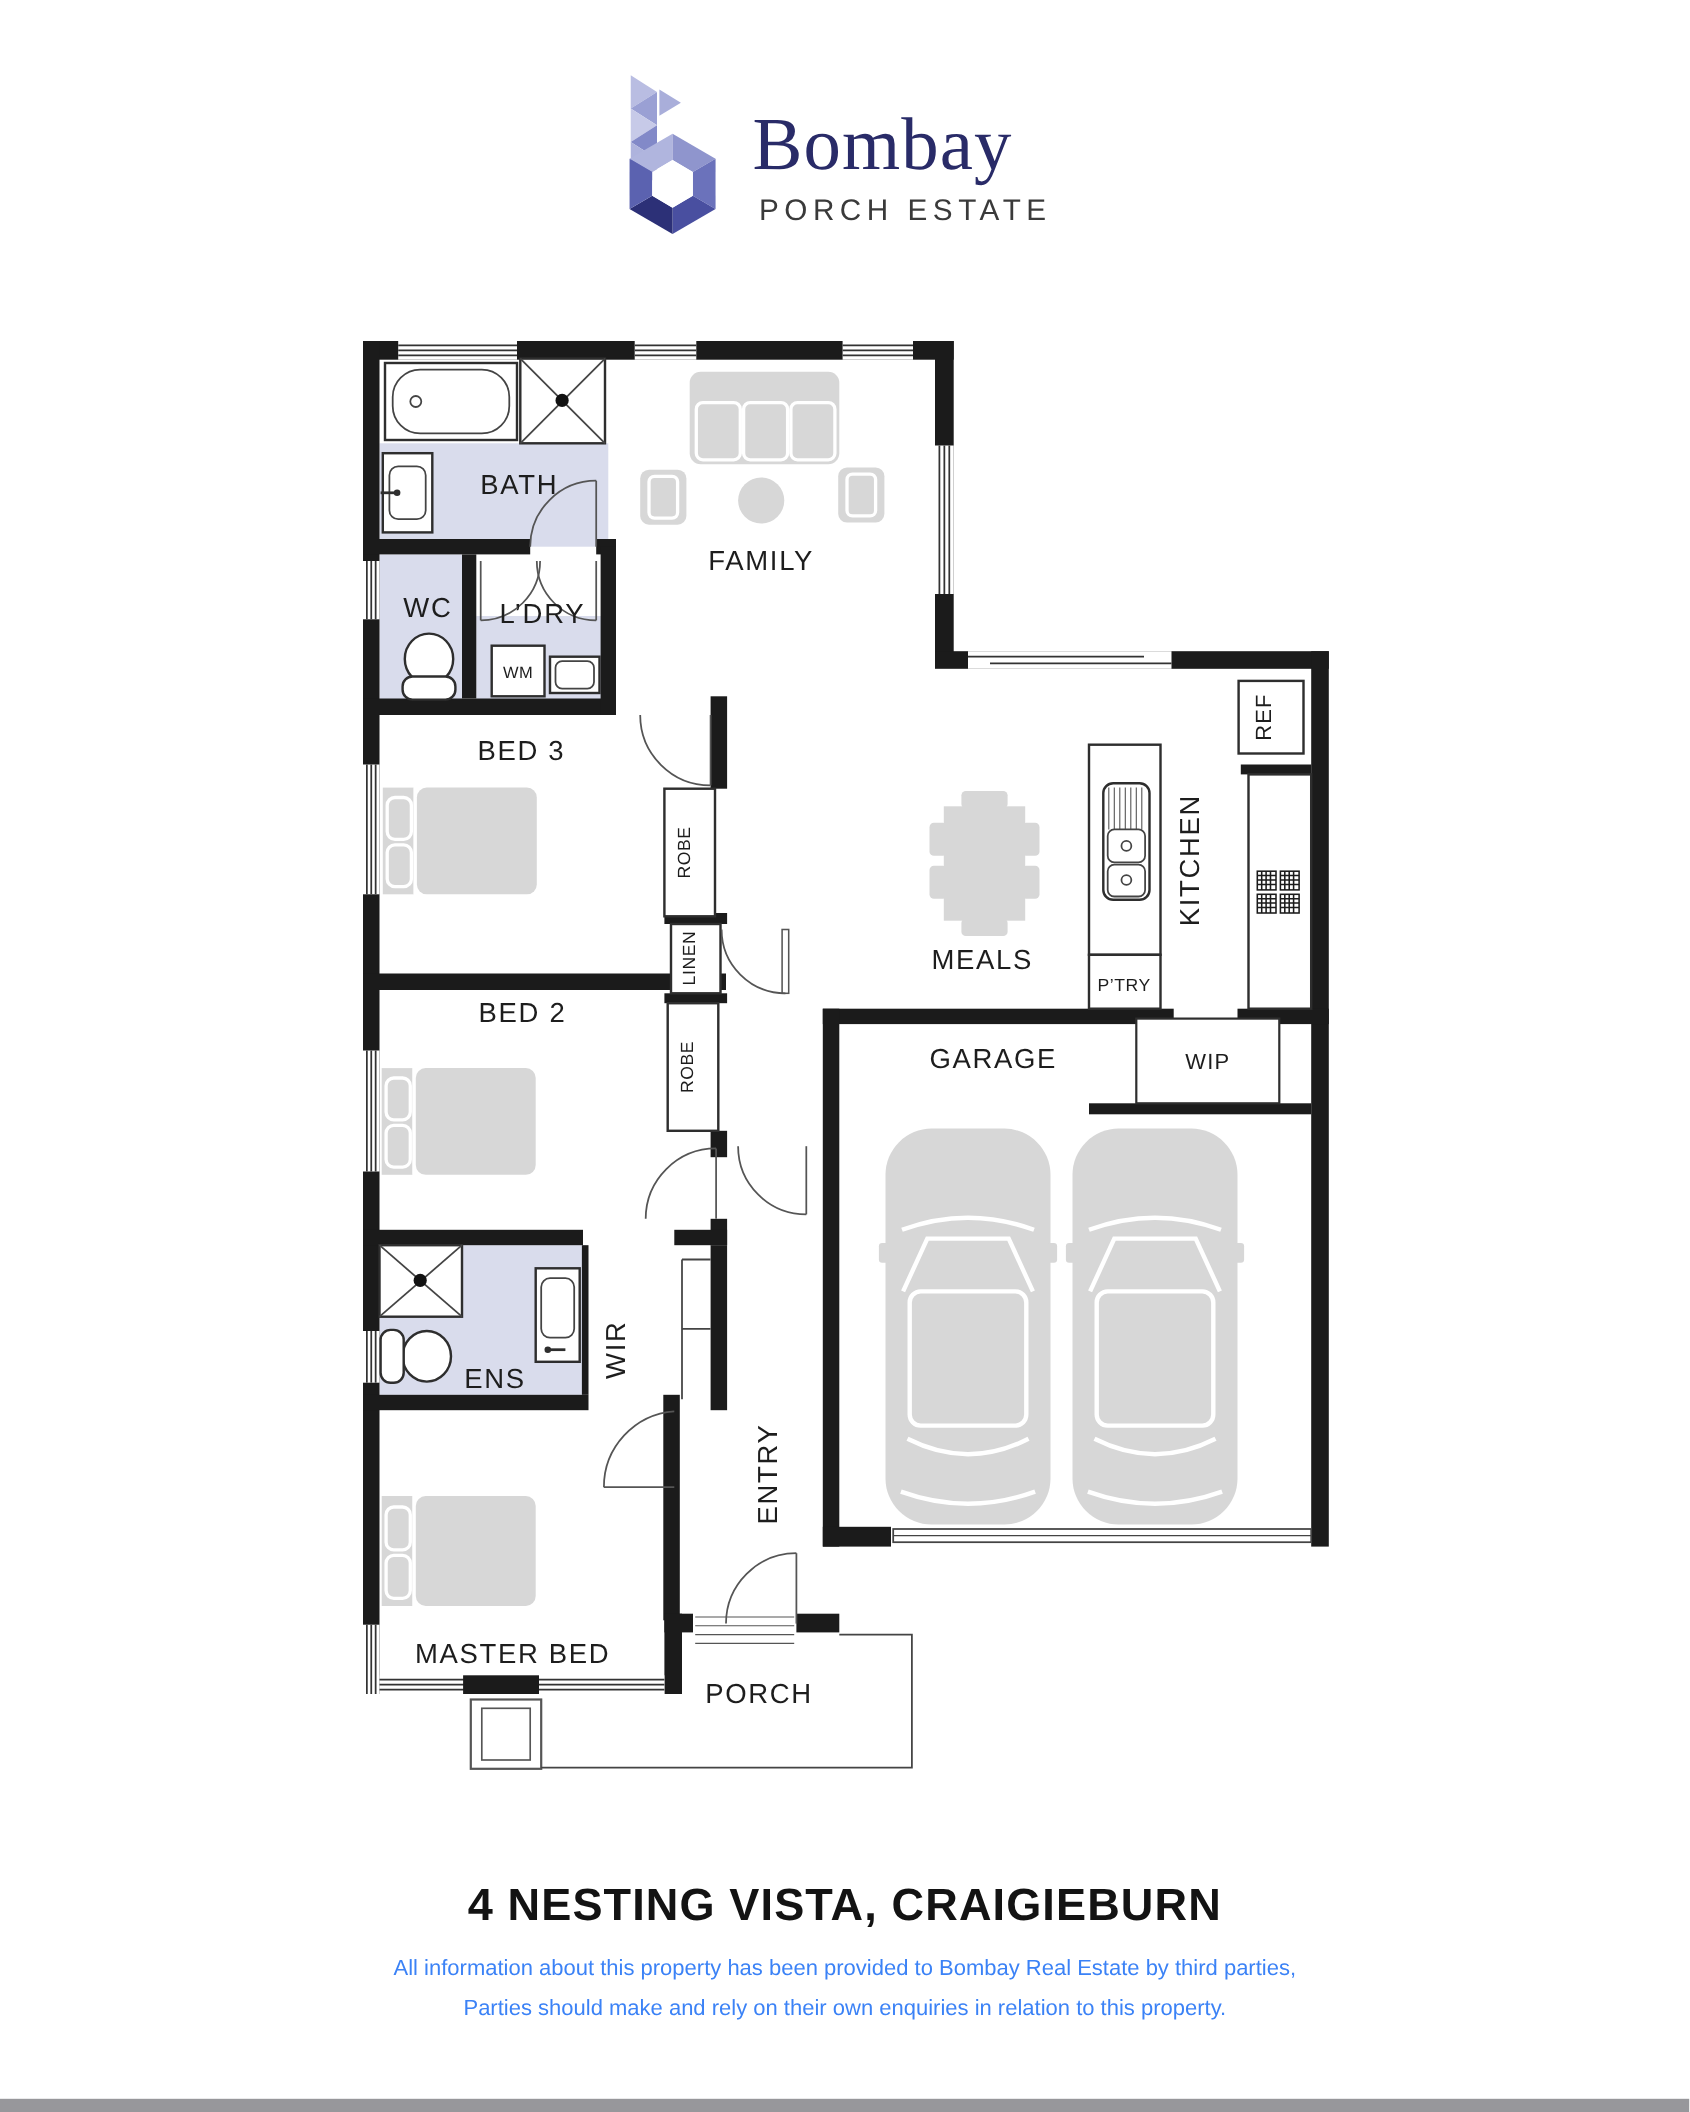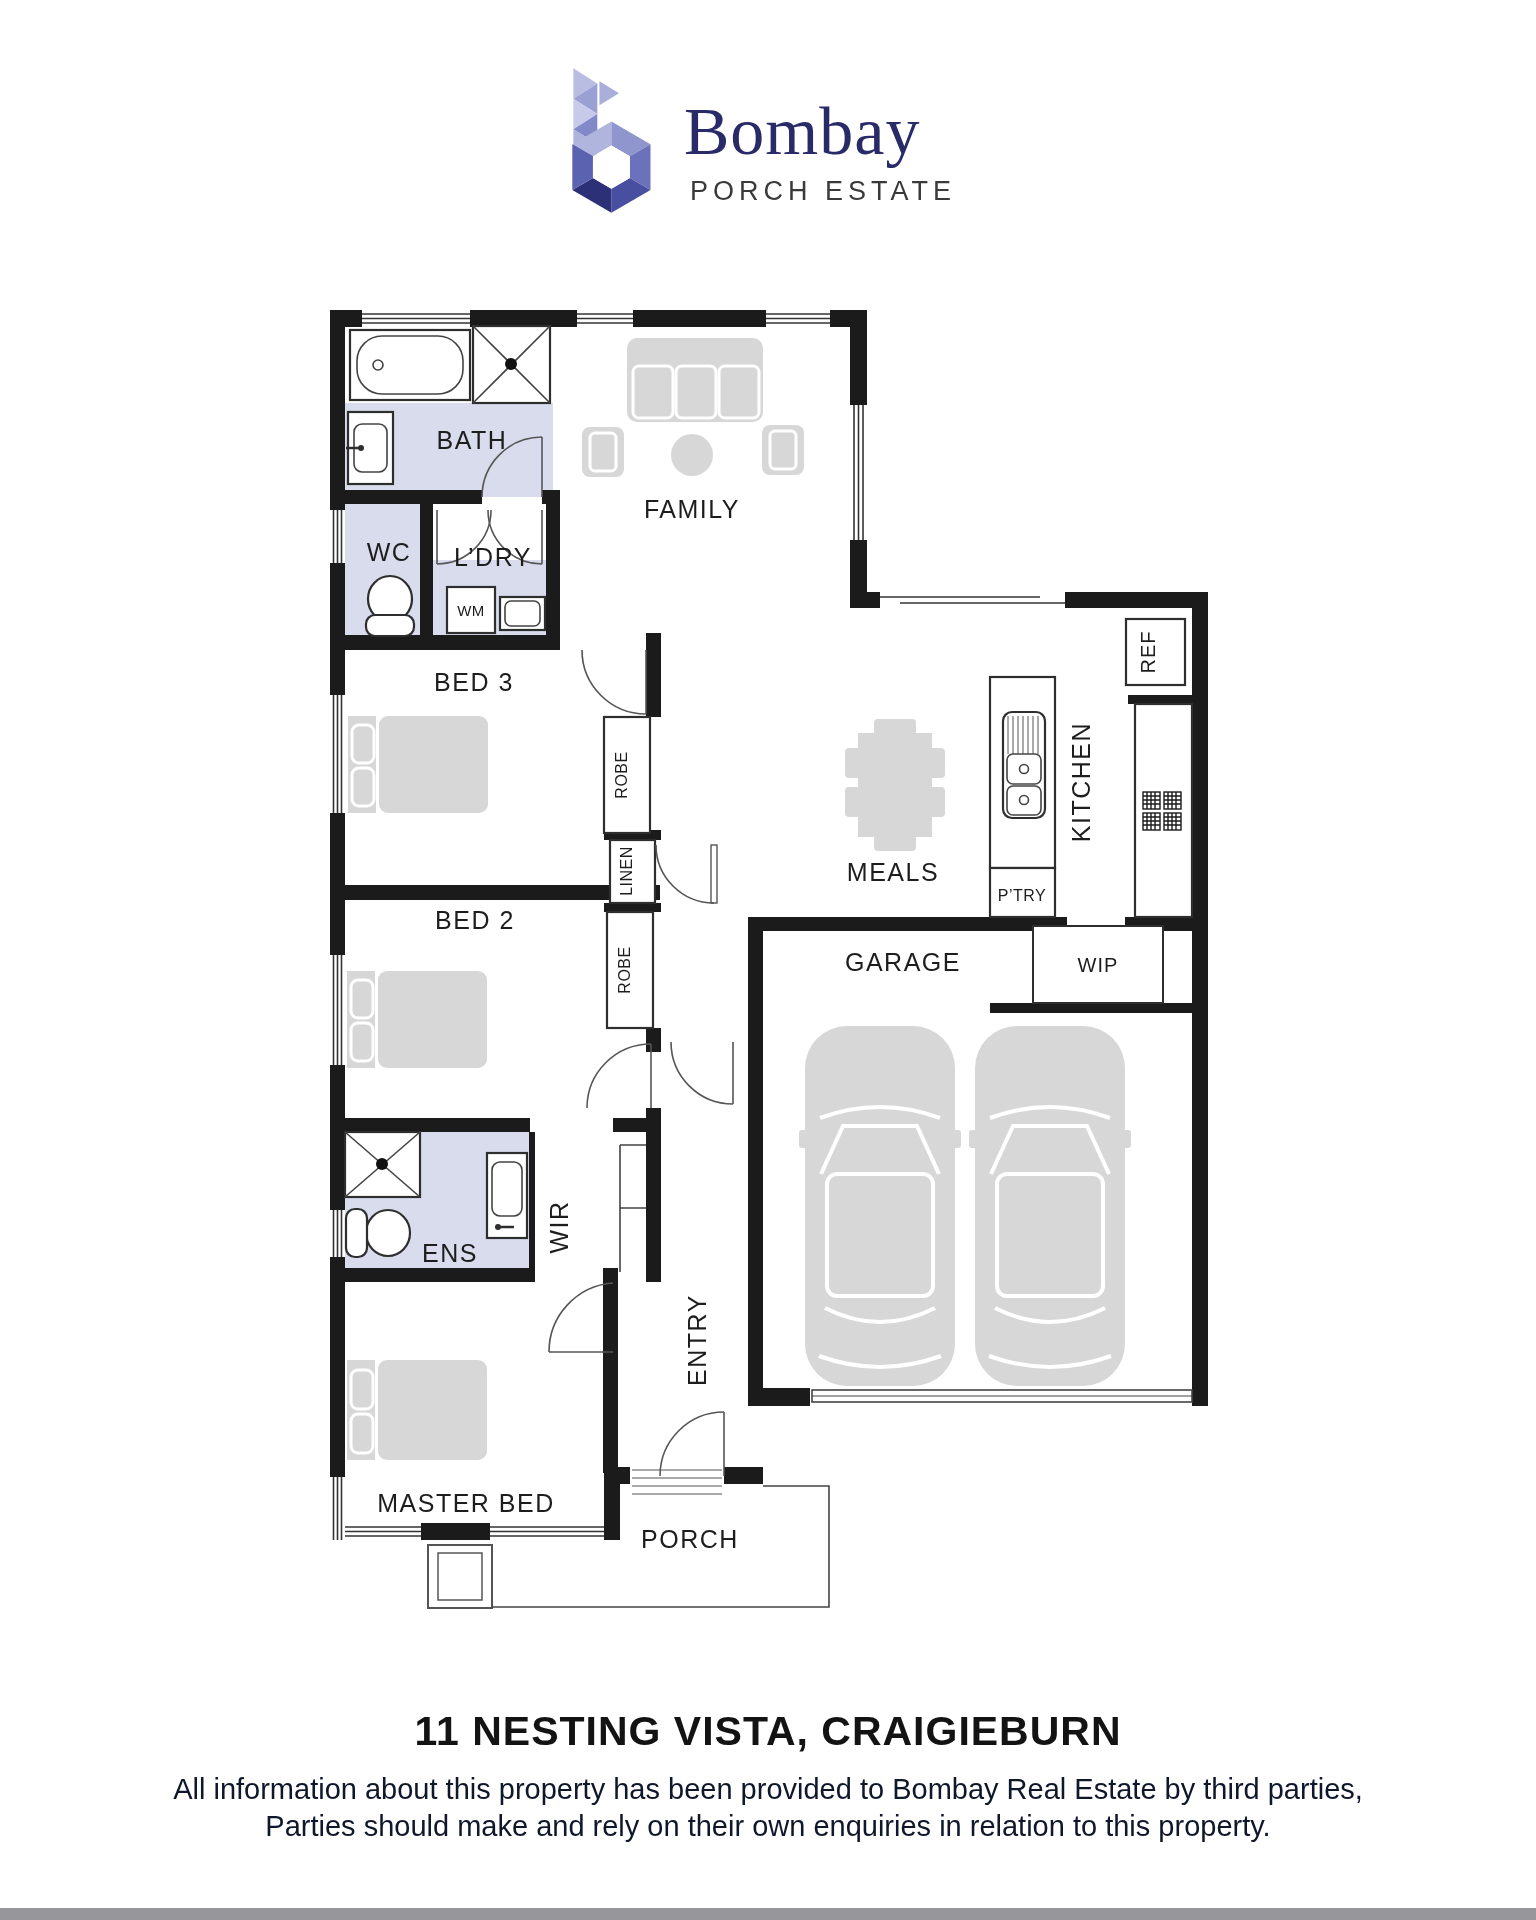--- a/index.html
+++ b/index.html
@@ -24,21 +24,21 @@
   .winline{stroke:#333;stroke-width:1.6;}
   .fix{fill:#ffffff;stroke:#2e2e2e;stroke-width:2.2;}
   .fin{fill:none;stroke:#444;stroke-width:1.6;}
   .arc{fill:none;stroke:#555;stroke-width:1.6;}
   .furn{fill:#d7d7d7;}
   .furnw{fill:#d7d7d7;stroke:#ffffff;stroke-width:3;}
   .carline{fill:none;stroke:#ffffff;stroke-width:4;}
   
   .footer{position:absolute;left:0;top:1708px;width:1536px;text-align:center;}
   .title{margin:0 0 16px 0;font-size:41px;font-weight:700;letter-spacing:1px;color:#131313;}
-  .disc{margin:0;font-size:29px;line-height:37px;color:#0f172a;}
+  .disc{margin:0;font-size:20px;line-height:37px;color:#3b82f6;}
   .bottom-edge{position:absolute;left:0;top:1908px;width:1536px;height:12px;background:#97979b;}
 </style>
 </head>
 <body>
 
 <div class="page">
 
   <svg class="logo-icon" viewBox="0 0 105 140">
     <polygon points="28,4 50,18 28,32" fill="#b9bde2"></polygon>
     <polygon points="28,32 50,18 50,46" fill="#9aa0d4"></polygon>
@@ -383,19 +383,19 @@
       <text x="632" y="871" class="lbl-sm" text-anchor="middle" transform="rotate(-90 632 871)">LINEN</text>
       <text x="630" y="970" class="lbl-sm" text-anchor="middle" transform="rotate(-90 630 970)">ROBE</text>
       <text x="1090" y="782" class="lbl" text-anchor="middle" transform="rotate(-90 1090 782)">KITCHEN</text>
       <text x="1155" y="652" class="lbl-md" text-anchor="middle" transform="rotate(-90 1155 652)">REF</text>
       <text x="568" y="1227" class="lbl" text-anchor="middle" transform="rotate(-90 568 1227)">WIR</text>
       <text x="706" y="1340" class="lbl" text-anchor="middle" transform="rotate(-90 706 1340)">ENTRY</text>
     </g>
   </svg>
 
   <div class="footer">
-    <h1 class="title">11 NESTING VISTA, CRAIGIEBURN</h1>
+    <h1 class="title">4 NESTING VISTA, CRAIGIEBURN</h1>
     <p class="disc">All information about this property has been provided to Bombay Real Estate by third parties,</p>
     <p class="disc">Parties should make and rely on their own enquiries in relation to this property.</p>
   </div>
 
   <div class="bottom-edge"></div>
 </div>
 
 </body></html>

